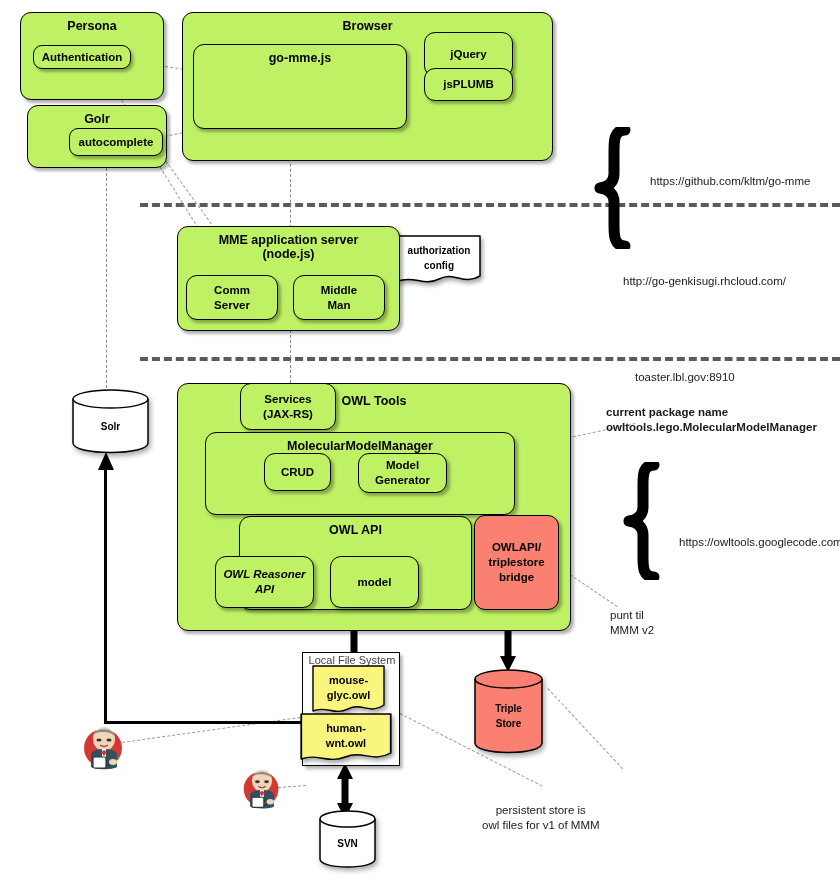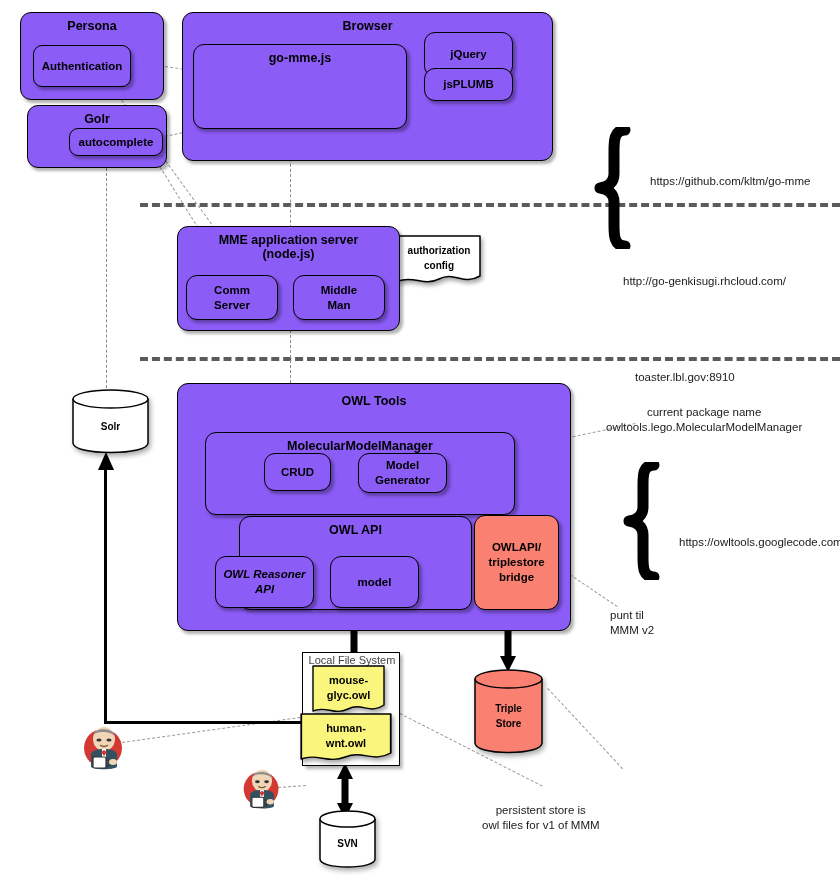--- a/index.html
+++ b/index.html
@@ -2,21 +2,21 @@
 <html><head>
 <meta charset="utf-8">
 <style>
   html,body{margin:0;padding:0;background:#ffffff;}
   body{font-family:"Liberation Sans","DejaVu Sans",sans-serif;}
   #canvas{position:relative;width:840px;height:882px;overflow:hidden;background:#fff;}
 
   
   .box{
     position:absolute;box-sizing:border-box;
-    background:#8b5cf6;border:1.6px solid #000;border-radius:11px;
+    background:#bef264;border:1.6px solid #000;border-radius:11px;
     box-shadow:2.5px 3px 3px rgba(0,0,0,.30);
   }
   .box.thin{border-width:1.3px;}
   .title{
     position:absolute;left:0;right:0;top:6px;text-align:center;
     font-weight:bold;font-size:12.5px;color:#000;line-height:14px;
   }
   .ctr{
     position:absolute;inset:0;display:flex;align-items:center;justify-content:center;
     text-align:center;font-weight:bold;font-size:12.5px;color:#000;line-height:15px;
@@ -123,21 +123,21 @@
     <svg width="20" height="56" viewBox="0 0 20 56">
       <polygon points="10,0 18,16 2,16" fill="#000"></polygon>
       <rect x="6.5" y="13" width="7" height="30" fill="#000"></rect>
       <polygon points="10,56 18,40 2,40" fill="#000"></polygon>
     </svg>
   </div>
 
   <div class="box" style="left:20px;top:12px;width:144px;height:88px;">
     <div class="title">Persona</div>
   </div>
-  <div class="box thin" style="left:33px;top:45px;width:98px;height:42px;border-radius:9px;">
+  <div class="box thin" style="left:33px;top:45px;width:98px;height:24px;border-radius:9px;">
     <div class="ctr sm">Authentication</div>
   </div>
 
   <div class="box" style="left:27px;top:105px;width:140px;height:63px;">
     <div class="title">Golr</div>
   </div>
   <div class="box thin" style="left:69px;top:128px;width:94px;height:28px;border-radius:9px;">
     <div class="ctr sm">autocomplete</div>
   </div>
 
@@ -188,20 +188,24 @@
     <svg viewBox="0 0 79 66" preserveAspectRatio="none">
       <path d="M2 11 V55 C2 61 19 64.5 39.5 64.5 C60 64.5 77 61 77 55 V11" fill="#fff" stroke="#000" stroke-width="1.5"></path>
       <ellipse cx="39.5" cy="11" rx="37.5" ry="9" fill="#fff" stroke="#000" stroke-width="1.5"></ellipse>
     </svg>
     <div class="ctr" style="top:10px;">Solr</div>
   </div>
 
   <div class="box" style="left:177px;top:383px;width:394px;height:248px;">
     <div class="title" style="left:auto;right:auto;width:100%;top:10px;text-align:center;">OWL Tools</div>
   </div>
+  <div class="box thin" style="left:240px;top:383px;width:96px;height:47px;">
+    <div class="ctr sm" style="white-space:pre-line;">Services
+(JAX-RS)</div>
+  </div>
 
   <div class="box thin" style="left:205px;top:432px;width:310px;height:83px;">
     <div class="title">MolecularModelManager</div>
   </div>
   <div class="box thin" style="left:264px;top:453px;width:67px;height:38px;">
     <div class="ctr sm">CRUD</div>
   </div>
   <div class="box thin" style="left:358px;top:453px;width:89px;height:40px;">
     <div class="ctr sm" style="white-space:pre-line;">Model
 Generator</div>
@@ -222,21 +226,21 @@
     <div class="ctr sm" style="white-space:pre-line;">OWLAPI/
 triplestore
 bridge</div>
   </div>
 
   <div class="brace" style="left:621px;top:462px;">
     <svg width="44" height="118" viewBox="0 0 44 118">
       <path d="M33 3 C22 3 22 13 22 23 L22 45 C22 54 16 58 8 59 C16 60 22 64 22 73 L22 95 C22 105 22 115 33 115" stroke="#000" stroke-width="11" fill="none" stroke-linecap="round" stroke-linejoin="round"></path>
     </svg>
   </div>
-  <div class="lbl" style="left:606px;top:405px;white-space:pre-line;text-align:center;">current package name
+  <div class="lbl" style="left:606px;top:405px;white-space:pre-line;text-align:left;font-weight:bold;">current package name
 owltools.lego.MolecularModelManager</div>
   <div class="lbl" style="left:679px;top:535px;">https://owltools.googlecode.com</div>
   <div class="lbl" style="left:610px;top:608px;white-space:pre-line;">punt til
 MMM v2</div>
   <div class="lbl" style="left:482px;top:803px;white-space:pre-line;text-align:center;">persistent store is
 owl files for v1 of MMM</div>
 
   <div style="position:absolute;left:302px;top:652px;width:98px;height:114px;background:#fff;border:1.6px solid #000;box-shadow:2.5px 3px 3px rgba(0,0,0,.3);box-sizing:border-box;">
   </div>
   <div class="lbl" style="left:307px;top:653px;font-size:11px;color:#444;width:90px;text-align:center;">Local File System</div>

